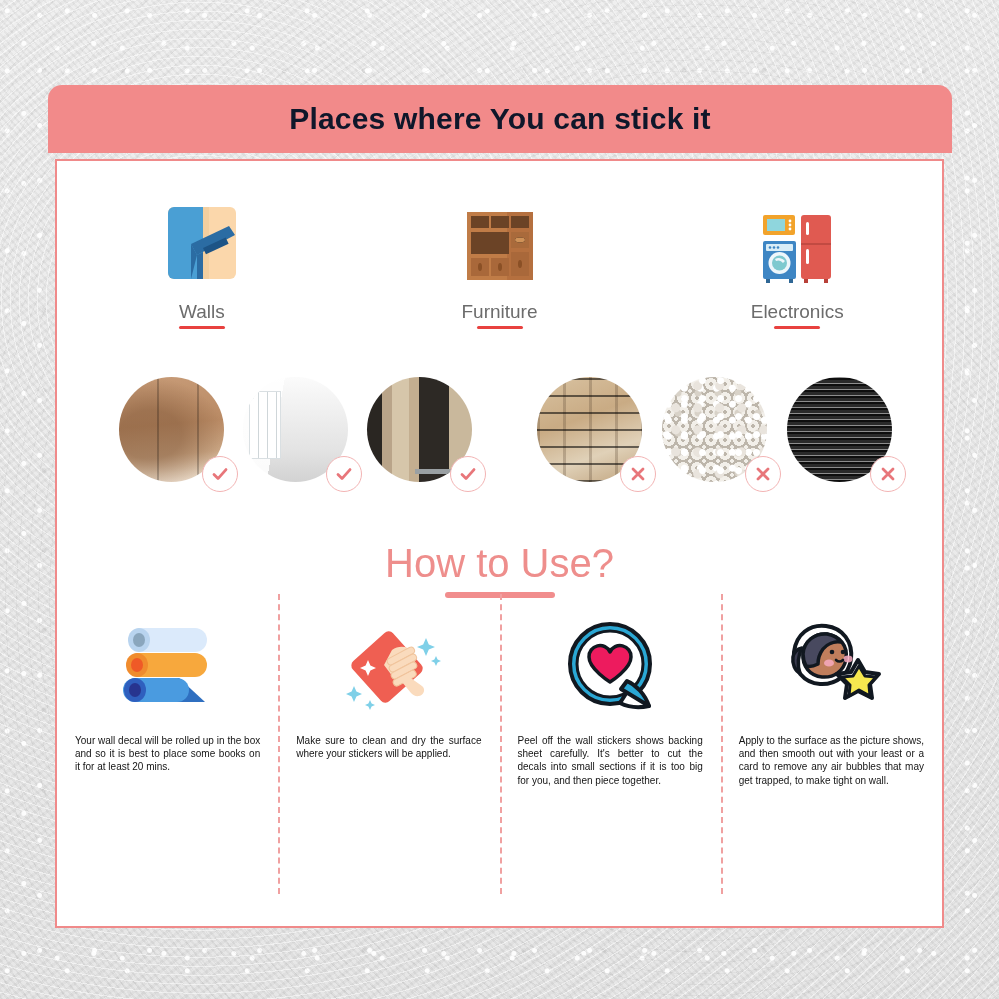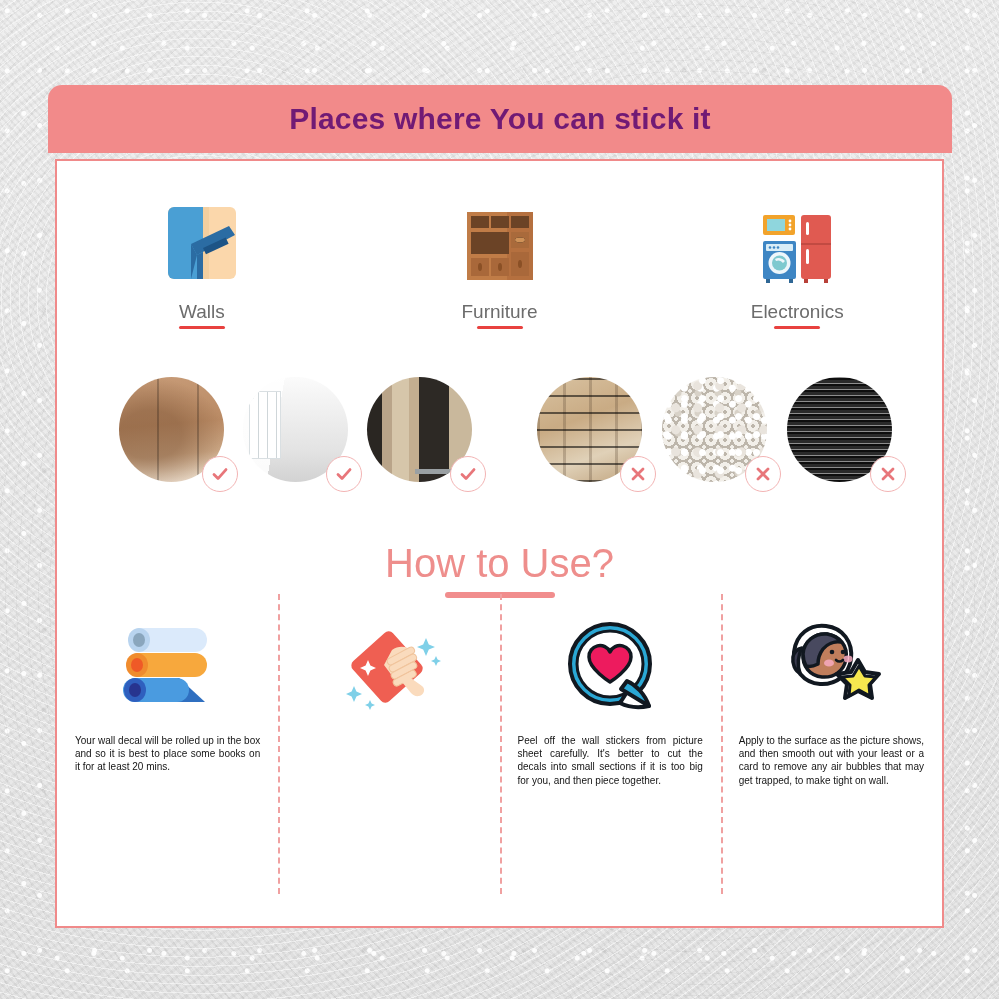--- a/index.html
+++ b/index.html
@@ -32,21 +32,21 @@
 
   
   #poster{position:absolute;left:48px;top:85px;width:904px;height:851px;}
 
   .header-band{
     position:absolute;left:0;top:0;width:904px;height:68px;
     background:#f28a8a;border-radius:14px 14px 0 0;
     display:flex;align-items:center;justify-content:center;
   }
   .header-title{
-    color:#701a75;font-size:30px;font-weight:bold;letter-spacing:.2px;
+    color:#0f172a;font-size:30px;font-weight:bold;letter-spacing:.2px;
     font-family:"Liberation Sans", sans-serif;
   }
 
   .card{
     position:absolute;left:7px;top:74px;width:889px;height:769px;
     background:#ffffff;border:2px solid #f08a8a;box-sizing:border-box;
   }
 
   
   .cat-row{position:absolute;left:0;top:38px;width:885px;display:flex;gap:8px;}
@@ -326,33 +326,34 @@
               <path d="M38 40l2.4 5.6L46 48l-5.6 2.4L38 56l-2.4-5.6L30 48l5.6-2.4z"></path>
             </g>
             <g fill="#7fd0e8">
               <path d="M96 18l2.8 6.4L105 27l-6.2 2.6L96 36l-2.8-6.4L87 27l6.2-2.6z"></path>
               <path d="M106 36l1.6 3.6L111 41l-3.4 1.5L106 46l-1.6-3.5L101 41l3.4-1.4z"></path>
               <path d="M24 66l2.4 5.4L32 74l-5.6 2.4L24 82l-2.4-5.6L16 74l5.6-2.6z"></path>
               <path d="M40 80l1.6 3.6L45 85l-3.4 1.5L40 90l-1.6-3.5L35 85l3.4-1.4z"></path>
             </g>
           </svg>
         </div>
+        <div class="step-text">Make sure to clean and dry the surface where your stickers will be applied.</div>
       </div>
 
       <div class="step">
         <div class="step-art">
           <svg width="110" height="96" viewBox="0 0 110 96">
             <path d="M55 6a40 40 0 11-40 40 40 40 0 0140-40z" fill="#2aa7d4" stroke="#111820" stroke-width="4"></path>
             <path d="M55 13a33 33 0 11-33 33 33 33 0 0133-33z" fill="#ffffff" stroke="#111820" stroke-width="3"></path>
             <path d="M72 74c8 4 16 9 22 14-10 2-21 1-29-3z" fill="#ffffff" stroke="#111820" stroke-width="4" stroke-linejoin="round"></path>
             <path d="M66 71l28 17c-4-12-13-21-22-25z" fill="#2aa7d4" stroke="#111820" stroke-width="4" stroke-linejoin="round"></path>
             <path d="M55 64S34 51 34 39a11 11 0 0121-5 11 11 0 0121 5c0 12-21 25-21 25z" fill="#ed1b5e" stroke="#111820" stroke-width="3.5" stroke-linejoin="round"></path>
           </svg>
         </div>
-        <div class="step-text">Peel off the wall stickers from picture sheet carefully. It's better to cut the decals into small sections if it is too big for you, and then piece together.</div>
+        <div class="step-text">Peel off the wall stickers shows backing sheet carefully. It's better to cut the decals into small sections if it is too big for you, and then piece together.</div>
       </div>
 
       <div class="step">
         <div class="step-art">
           <svg width="118" height="96" viewBox="0 0 118 96">
             <path d="M22 34c2-18 16-28 32-26 17 2 27 16 25 33-2 16-15 26-31 25C32 65 20 51 22 34z" fill="#ffffff" stroke="#111820" stroke-width="4"></path>
             <path d="M31 36c1-13 12-21 24-20 13 2 21 12 19 25-2 12-12 19-24 18-12-1-20-11-19-23z" fill="#c07e5c" stroke="#111820" stroke-width="3.5"></path>
             <path d="M31 36c1-13 12-21 24-20 6 1 11 4 14 8-7-1-14 2-18 7-3 4-5 9-5 15-4 2-8 3-12 2-2-4-3-8-3-12z" fill="#48495f" stroke="#111820" stroke-width="3.5" stroke-linejoin="round"></path>
             <path d="M30 30c-4 7-5 17-2 25-5-2-8-9-7-16 1-5 4-8 9-9z" fill="#3b3c50" stroke="#111820" stroke-width="3.5" stroke-linejoin="round"></path>
             <circle cx="60" cy="34" r="2.3" fill="#111820"></circle>

